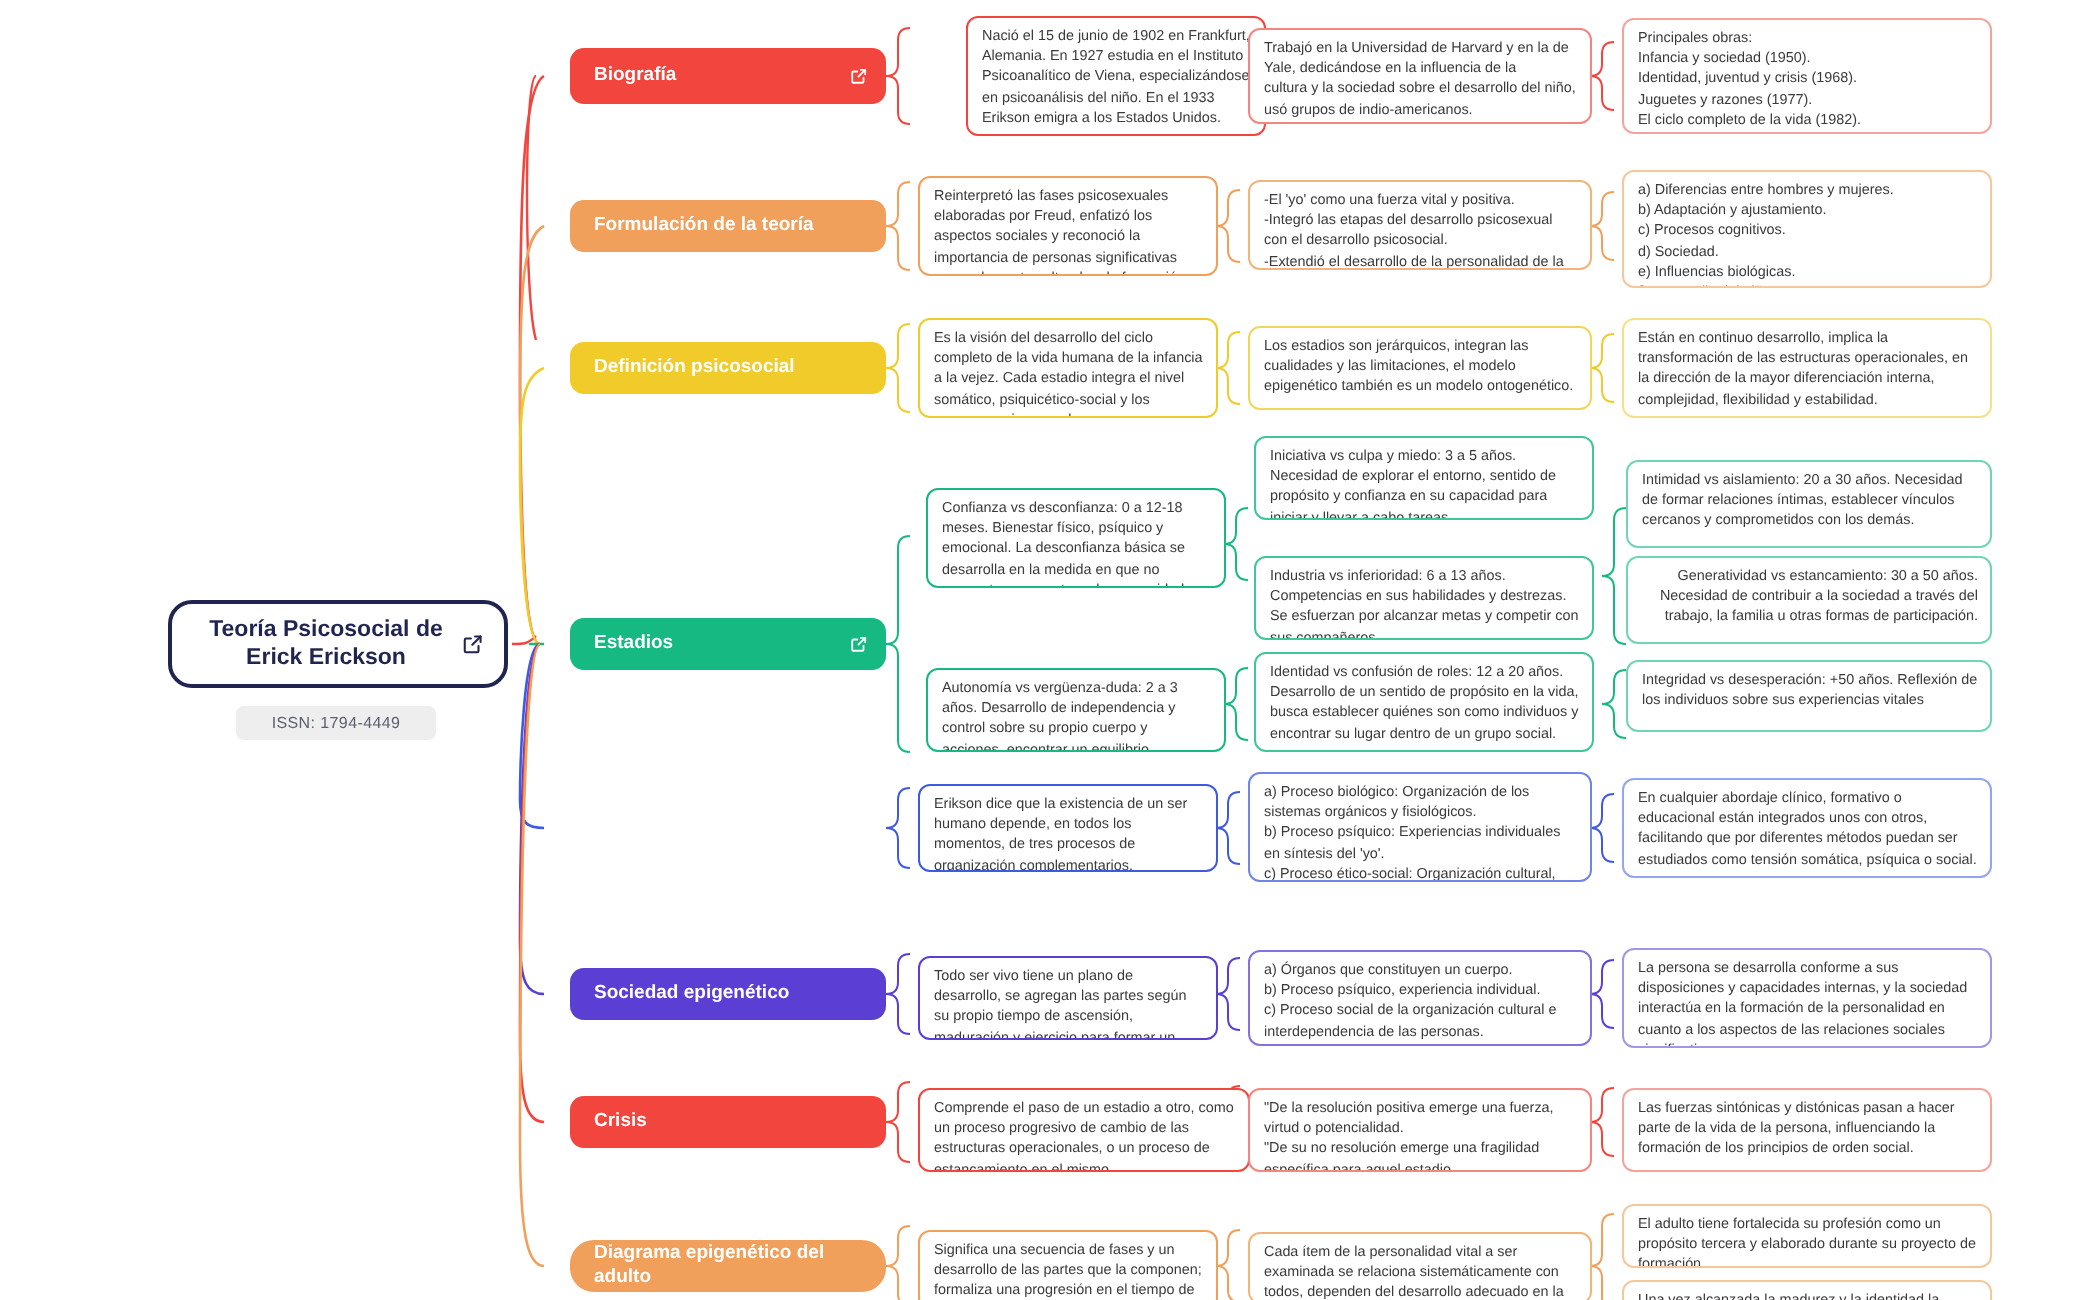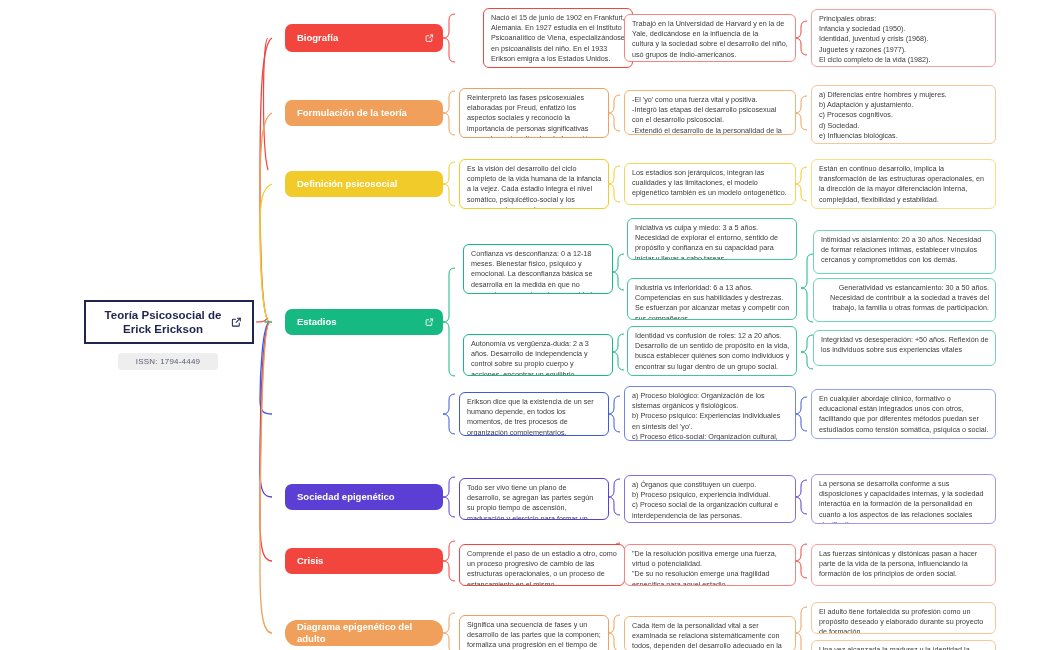--- a/index.html
+++ b/index.html
@@ -12,21 +12,21 @@
   #root { position: relative; width: 1050px; height: 650px; }
 
   svg.wires { position: absolute; left: 0; top: 0; width: 1050px; height: 650px; pointer-events: none; }
 
   
   .center-node {
     position: absolute;
     left: 84px; top: 300px;
     width: 170px; height: 44px;
     border: 2px solid #1f2550;
-    border-radius: 0;
+    border-radius: 12px;
     background: #ffffff;
     display: flex; align-items: center; justify-content: center;
     padding: 0 22px 0 10px;
   }
   .center-node .ctext {
     font-size: 11.5px; font-weight: bold; color: #1f2550;
     text-align: center; line-height: 1.25;
   }
   .center-node .extlink {
     position: absolute; right: 10px; top: 50%; transform: translateY(-50%);
@@ -217,16 +217,16 @@
   <div class="card" style="left:459px; top:544px; width:166px; height:42px; border-color:#f2453d;"><span>Comprende el paso de un estadio a otro, como un proceso progresivo de cambio de las estructuras operacionales, o un proceso de estancamiento en el mismo.</span></div>
   <div class="card" style="left:624px; top:544px; width:172px; height:42px; border-color:#f5867f;"><span>"De la resolución positiva emerge una fuerza, virtud o potencialidad.
 "De su no resolución emerge una fragilidad específica para aquel estadio.</span></div>
   <div class="card" style="left:811px; top:544px; width:185px; height:42px; border-color:#f5a39d;"><span>Las fuerzas sintónicas y distónicas pasan a hacer parte de la vida de la persona, influenciando la formación de los principios de orden social.</span></div>
 
   <div class="pill" style="left:285px; top:620px; width:158px; height:26px; background:#f0a05a;border-radius:12px;">
     <span class="plabel">Diagrama epigenético del adulto</span>
   </div>
   <div class="card" style="left:459px; top:615px; width:150px; height:40px; border-color:#f0a05a;"><span>Significa una secuencia de fases y un desarrollo de las partes que la componen; formaliza una progresión en el tiempo de una diferenciación en las partes.</span></div>
   <div class="card" style="left:624px; top:616px; width:172px; height:36px; border-color:#f2b478;"><span>Cada ítem de la personalidad vital a ser examinada se relaciona sistemáticamente con todos, dependen del desarrollo adecuado en la secuencia propia.</span></div>
-  <div class="card" style="left:811px; top:602px; width:185px; height:32px; border-color:#f5c79a;"><span>El adulto tiene fortalecida su profesión como un propósito deseado y elaborado durante su proyecto de formación.</span></div>
+  <div class="card" style="left:811px; top:602px; width:185px; height:32px; border-color:#f5c79a;"><span>El adulto tiene fortalecida su profesión como un propósito tercera y elaborado durante su proyecto de formación.</span></div>
   <div class="card" style="left:811px; top:640px; width:185px; height:30px; border-color:#f5c79a;"><span>Una vez alcanzada la madurez y la identidad la persona actúa con una individualidad propia, única y personal.</span></div>
 
 </div>
 
 </body></html>

